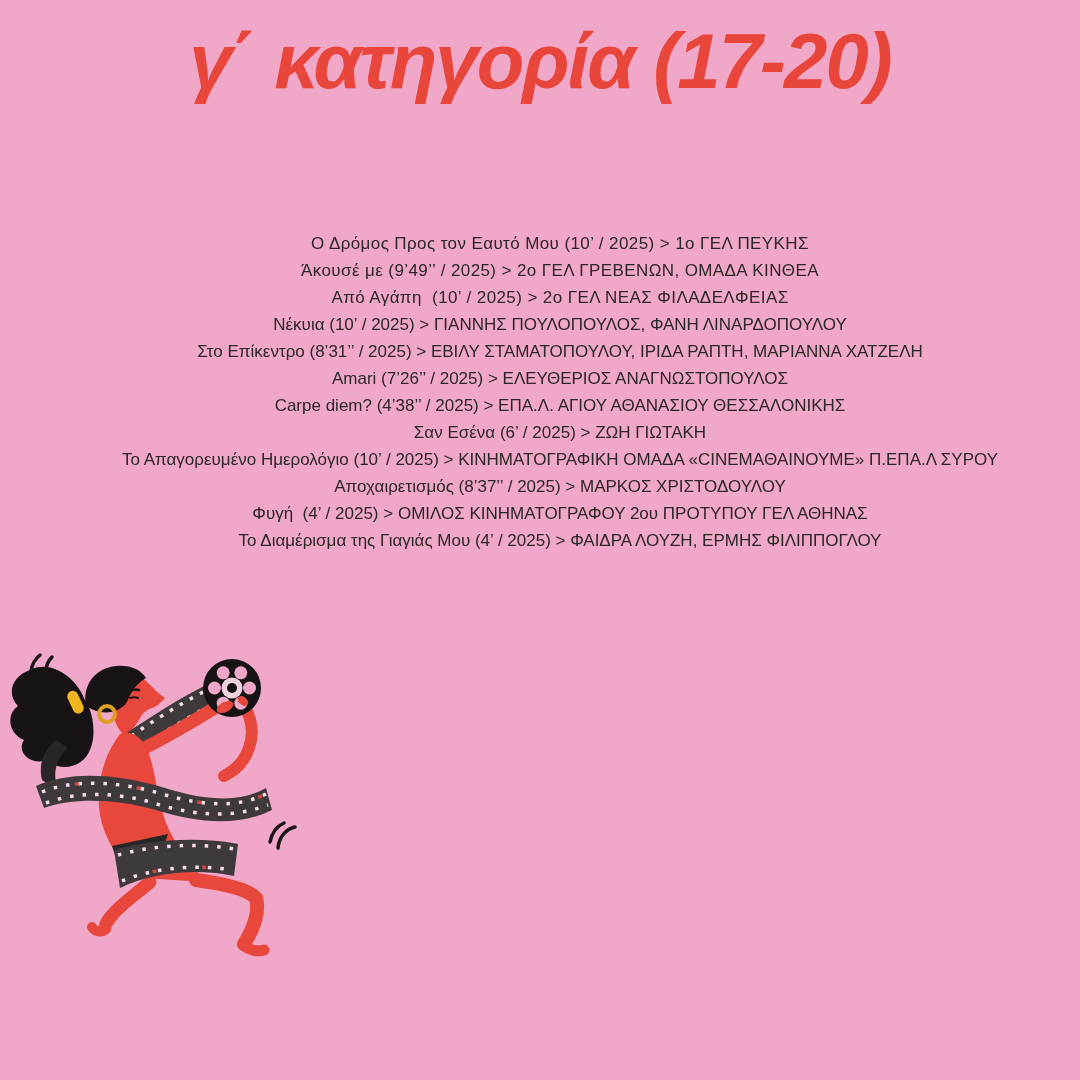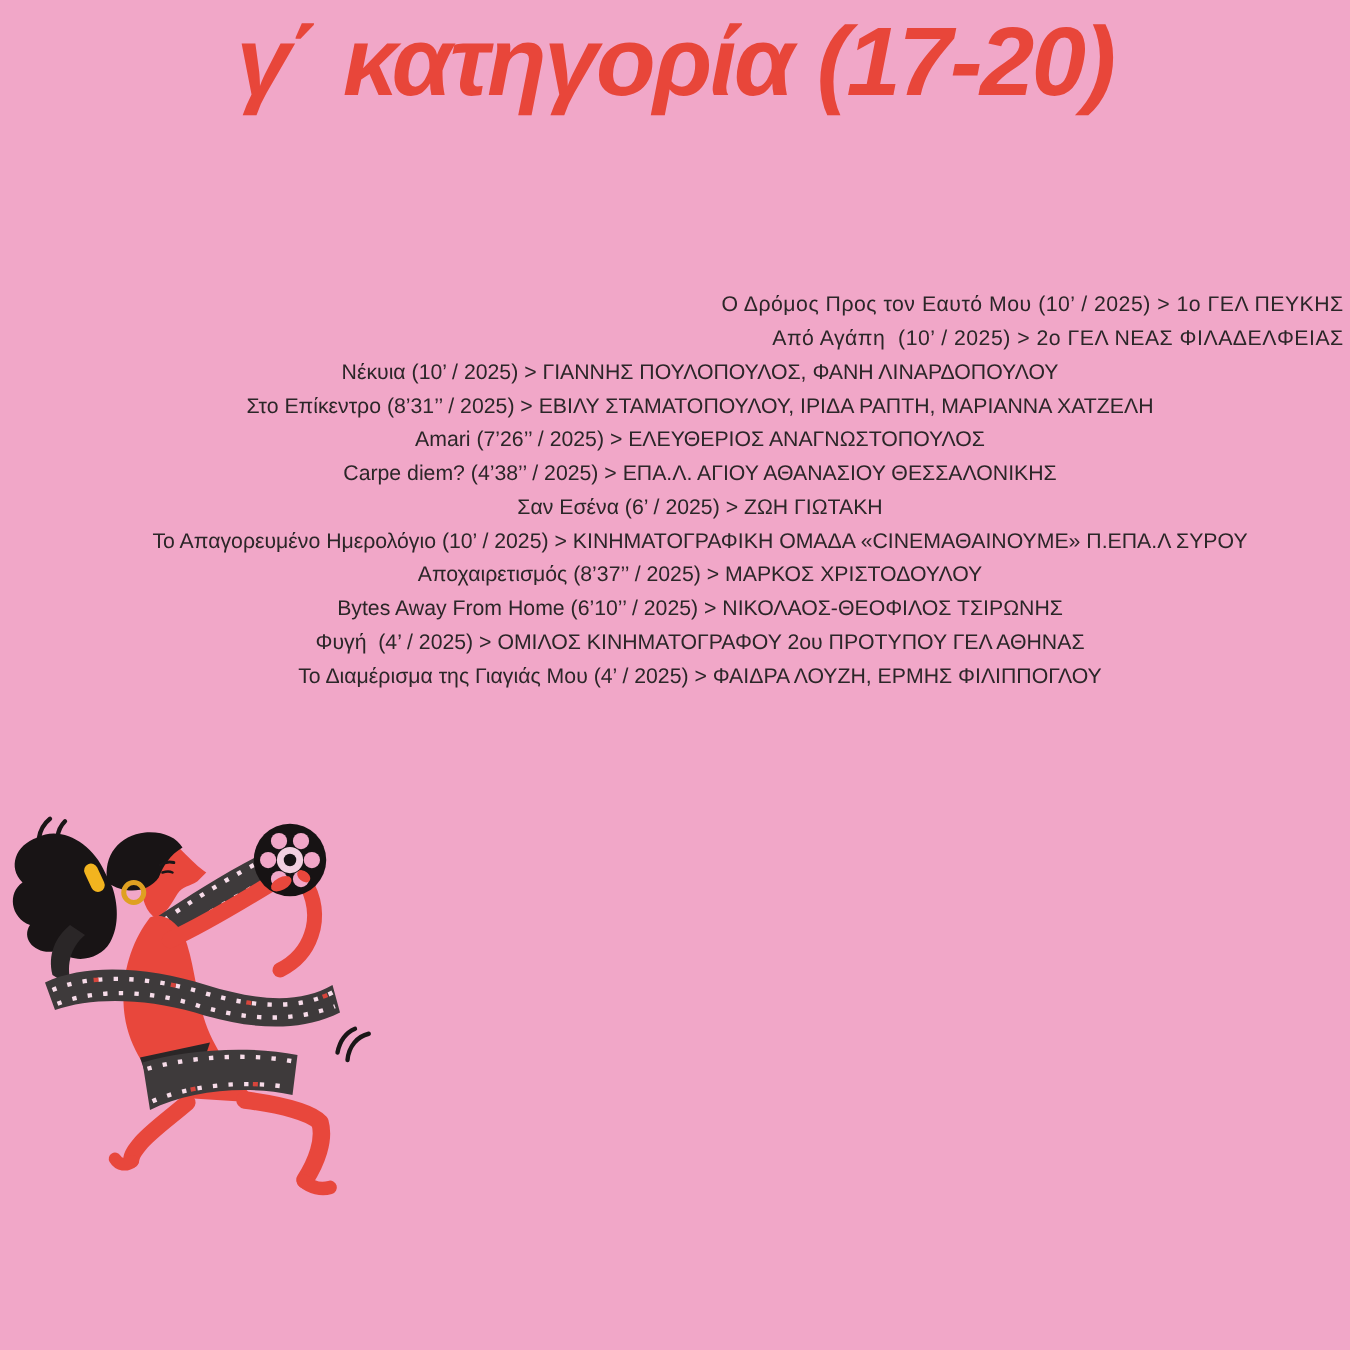--- a/index.html
+++ b/index.html
@@ -9,56 +9,56 @@
     --earring:#DFA021; --perforation:#F7DCE9; --perforation-accent:#D6453C; --motion-lines:#1A1617;
   }
   html,body{margin:0;padding:0;}
   body{
     width:1080px;height:1080px;background:var(--bg);
     font-family:"Liberation Sans","DejaVu Sans",sans-serif;
     position:relative;overflow:hidden;
   }
   .poster{position:absolute;inset:0;}
   .title{
-    position:absolute;top:4px;left:0;width:1080px;
+    position:absolute;top:16px;left:0;width:1080px;
     text-align:center;color:var(--accent);
     font-size:78px;font-weight:bold;font-style:italic;letter-spacing:-2px;
     white-space:nowrap;
   }
   .film-list{
     position:absolute;top:230px;left:45px;width:1030px;
   }
   .film-line{
     width:1030px;text-align:center;white-space:pre;
     font-size:17px;line-height:27px;color:var(--text);
     transform-origin:50% 50%;
   }
-  .film-line.wide{letter-spacing:0.4px;text-align:right;}
+  .film-line.wide{letter-spacing:0.4px;}
   .illustration{
     position:absolute;left:0;top:640px;width:320px;height:340px;
   }
 </style>
 </head>
 <body>
 
 <div class="poster">
 
   <div class="title">γ΄ κατηγορία (17-20)</div>
 
   <div class="film-list">
     <div class="film-line wide">Ο Δρόμος Προς τον Εαυτό Μου (10’ / 2025) &gt; 1ο ΓΕΛ ΠΕΥΚΗΣ</div>
+    <div class="film-line wide">Άκουσέ με (9’49’’ / 2025) &gt; 2ο ΓΕΛ ΓΡΕΒΕΝΩΝ, ΟΜΑΔΑ ΚΙΝΘΕΑ</div>
     <div class="film-line wide">Από Αγάπη  (10’ / 2025) &gt; 2ο ΓΕΛ ΝΕΑΣ ΦΙΛΑΔΕΛΦΕΙΑΣ</div>
     <div class="film-line">Νέκυια (10’ / 2025) &gt; ΓΙΑΝΝΗΣ ΠΟΥΛΟΠΟΥΛΟΣ, ΦΑΝΗ ΛΙΝΑΡΔΟΠΟΥΛΟΥ</div>
     <div class="film-line">Στο Επίκεντρο (8’31’’ / 2025) &gt; ΕΒΙΛΥ ΣΤΑΜΑΤΟΠΟΥΛΟΥ, ΙΡΙΔΑ ΡΑΠΤΗ, ΜΑΡΙΑΝΝΑ ΧΑΤΖΕΛΗ</div>
     <div class="film-line">Amari (7’26’’ / 2025) &gt; ΕΛΕΥΘΕΡΙΟΣ ΑΝΑΓΝΩΣΤΟΠΟΥΛΟΣ</div>
     <div class="film-line">Carpe diem? (4’38’’ / 2025) &gt; ΕΠΑ.Λ. ΑΓΙΟΥ ΑΘΑΝΑΣΙΟΥ ΘΕΣΣΑΛΟΝΙΚΗΣ</div>
     <div class="film-line">Σαν Εσένα (6’ / 2025) &gt; ΖΩΗ ΓΙΩΤΑΚΗ</div>
     <div class="film-line">Το Απαγορευμένο Ημερολόγιο (10’ / 2025) &gt; ΚΙΝΗΜΑΤΟΓΡΑΦΙΚΗ ΟΜΑΔΑ «CINEMAΘΑΙΝΟΥΜΕ» Π.ΕΠΑ.Λ ΣΥΡΟΥ</div>
     <div class="film-line">Αποχαιρετισμός (8’37’’ / 2025) &gt; ΜΑΡΚΟΣ ΧΡΙΣΤΟΔΟΥΛΟΥ</div>
-    <div class="film-line">Bytes Away From Home (6’10’’ / 2025) &gt; ΝΙΚΟΛΑΟΣ-ΘΕΟΦΙΛΟΣ ΤΣΙΡΩΝΗΣ</div>
     <div class="film-line">Φυγή  (4’ / 2025) &gt; ΟΜΙΛΟΣ ΚΙΝΗΜΑΤΟΓΡΑΦΟΥ 2ου ΠΡΟΤΥΠΟΥ ΓΕΛ ΑΘΗΝΑΣ</div>
     <div class="film-line">Το Διαμέρισμα της Γιαγιάς Μου (4’ / 2025) &gt; ΦΑΙΔΡΑ ΛΟΥΖΗ, ΕΡΜΗΣ ΦΙΛΙΠΠΟΓΛΟΥ</div>
   </div>
 
   <svg class="illustration" viewBox="0 0 320 340" xmlns="http://www.w3.org/2000/svg">
 
     <g fill="none" stroke="var(--motion-lines)" stroke-width="3.5" stroke-linecap="round">
       <path d="M35,48 C28,38 30,23 40,15"></path>
       <path d="M49,44 C44,35 45,24 52,17"></path>
     </g>

